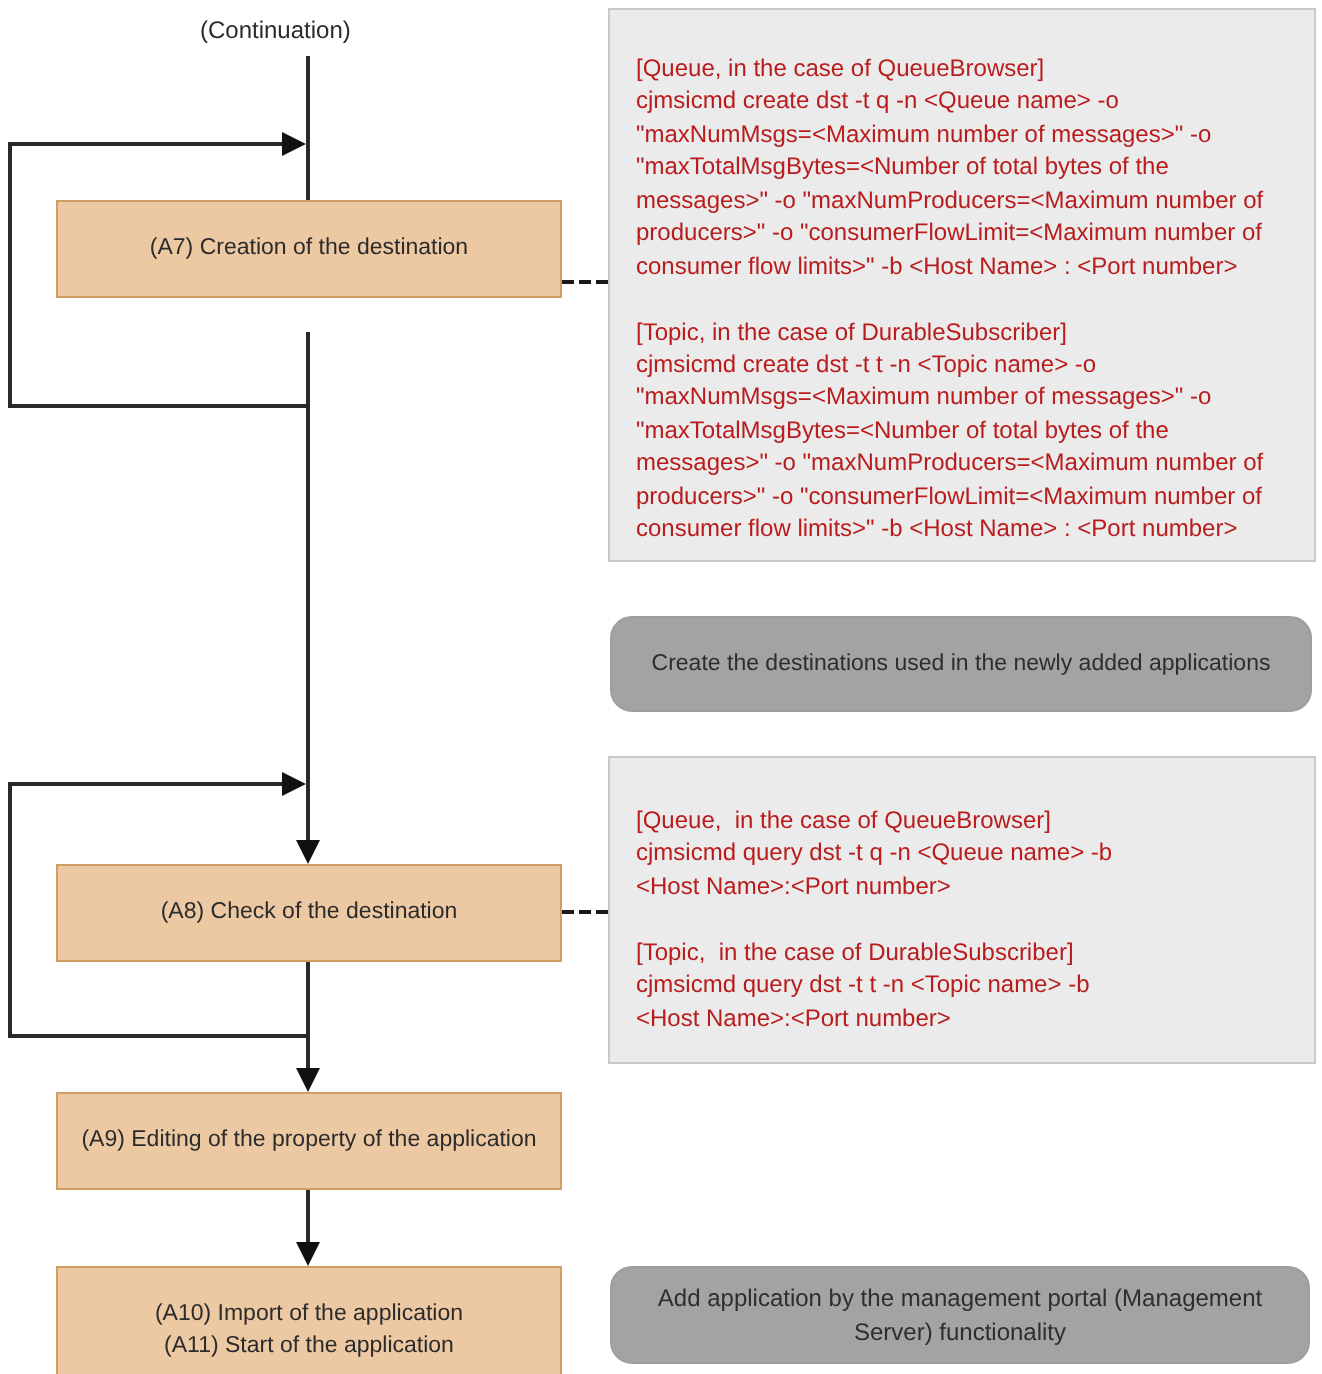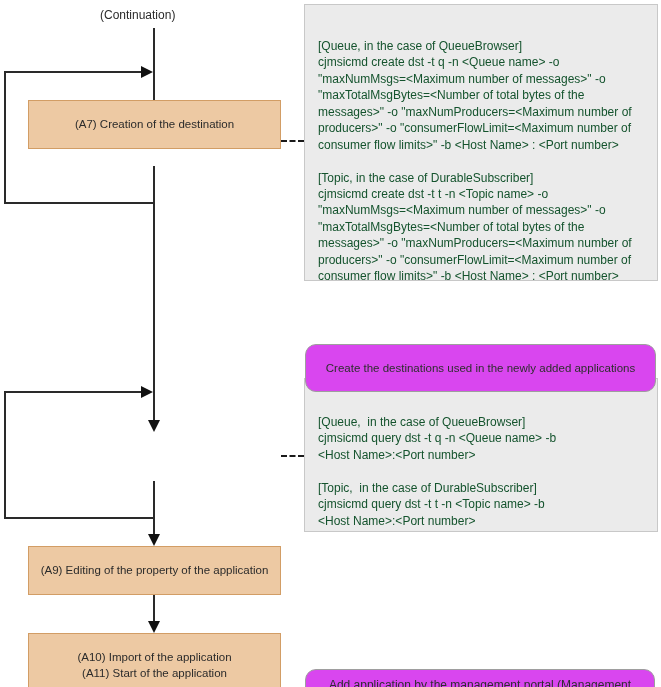--- a/index.html
+++ b/index.html
@@ -54,36 +54,34 @@
     background: #EBEBEB;
     border: 1px solid #C8C8C8;
     box-sizing: border-box;
   }
   .note-text {
     position: absolute;
     left: 13px; right: 6px;
     font-size: 12px;
     line-height: 1.37;
     white-space: pre-wrap;
-    color: #14532d;
-    margin-top: 12px;
+    color: #b91c1c;
   }
 
   
   .callout-box {
     position: absolute;
     left: 305px;
-    background: #d946ef;
+    background: #a3a3a3;
     border: 1px solid #9e9e9e;
     border-radius: 11px;
     box-sizing: border-box;
     display: flex; align-items: center; justify-content: center;
     text-align: center;
     color: #2e2e2e;
-    margin-top: 36px;
   }
   .callout-one-line { font-size: 11.5px; white-space: nowrap; }
   .callout-wrap { font-size: 12px; line-height: 1.35; padding: 0 8px; }
 
   .continuation {
     position: absolute;
     left: 100px; top: 8px; width: 110px;
     font-size: 12px;
     color: #2b2b2b;
   }
@@ -115,20 +113,21 @@
   <div class="line-h" style="left:4px; top:391px; width:138px;"></div>
   <div class="arrow-right" style="left:141px; top:386px;"></div>
   <div class="line-v" style="left:4px; top:391px; height:128px;"></div>
   <div class="line-h" style="left:4px; top:517px; width:151px;"></div>
 
   <div class="line-dash" style="left:281px; top:140px; width:23px;"></div>
   <div class="line-dash" style="left:281px; top:455px; width:23px;"></div>
 
   <div class="flow-box" style="top:100px;">(A7) Creation of the destination</div>
 
+  <div class="flow-box" style="top:432px;">(A8) Check of the destination</div>
 
   <div class="flow-box" style="top:546px;">(A9) Editing of the property of the application</div>
 
   <div class="flow-box" style="top:633px; height:66px;">(A10) Import of the application
 (A11) Start of the application</div>
 
   <div class="note-box" style="top:4px; height:277px;">
     <div class="note-text" style="top:21px;">[Queue, in the case of QueueBrowser]
 cjmsicmd create dst -t q -n &lt;Queue name&gt; -o
 "maxNumMsgs=&lt;Maximum number of messages&gt;" -o

